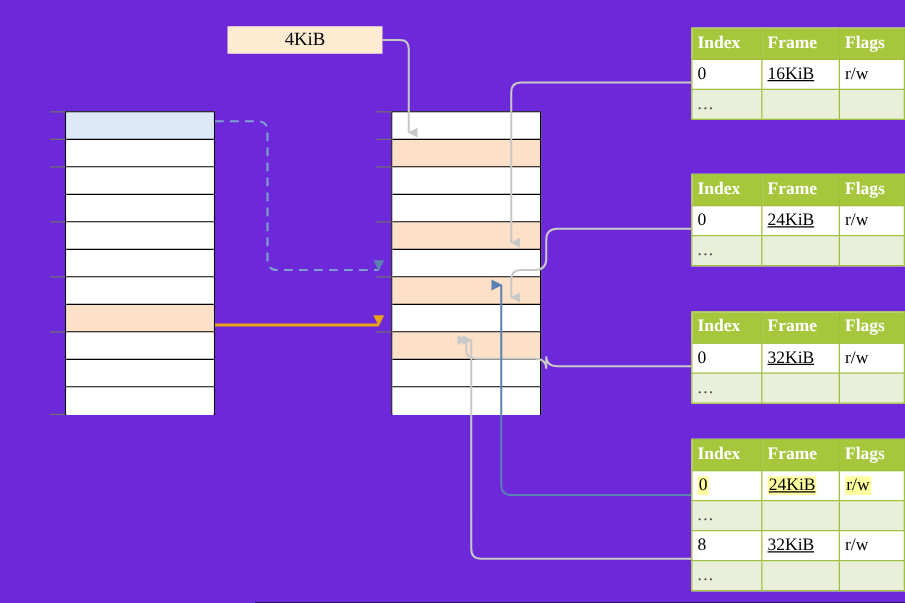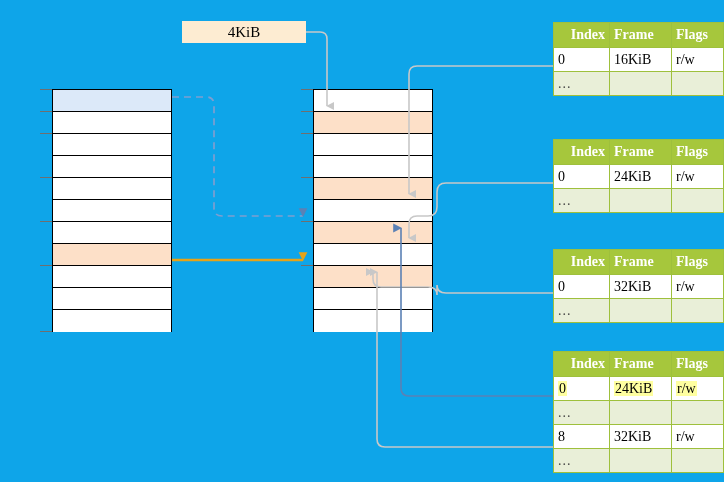--- a/index.html
+++ b/index.html
@@ -4,21 +4,21 @@
 <style>
   html, body {
     margin: 0;
     padding: 0;
     background: #000000;
   }
   #canvas {
     position: relative;
     width: 724px;
     height: 482px;
-    background: #0ea5e9;
+    background: #6d28d9;
     font-family: "Liberation Serif", "DejaVu Serif", serif;
     overflow: hidden;
   }
   svg.wires {
     position: absolute;
     left: 0;
     top: 0;
     width: 724px;
     height: 482px;
     pointer-events: none;
@@ -77,23 +77,23 @@
     white-space: nowrap;
   }
   .ptable th {
     background: #a6c73c;
     color: #ffffff;
     font-weight: bold;
     font-size: 14px;
     height: 25px;
   }
   .ptable td.c-index { width: 56px; }
-  .ptable td.c-frame { width: 62px; }
+  .ptable td.c-frame { width: 62px; text-decoration: underline; }
   .ptable td.c-flags { width: 52px; }
-  .ptable th.c-index { width: 56px; text-align: right; }
+  .ptable th.c-index { width: 56px; }
   .ptable th.c-frame { width: 62px; font-family: Liberation Serif, serif; }
   .ptable th.c-flags { width: 52px; }
   .ptable tr.ellipsis td {
     background: #e9efd8;
     color: #4a4a4a;
     letter-spacing: 1px;
   }
   .ptable tr.data td { background: #ffffff; }
   .hl {
     background: #ffffa0;

